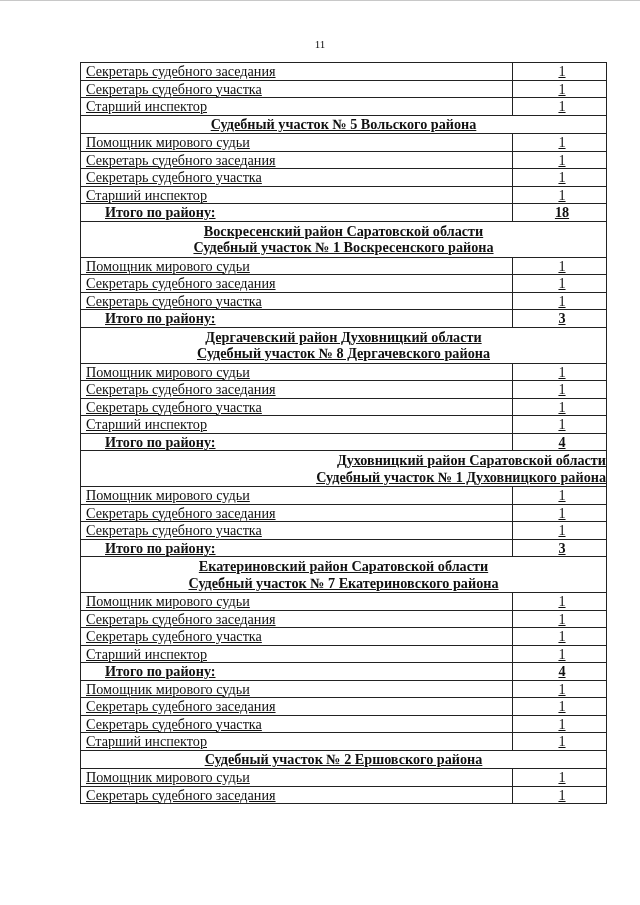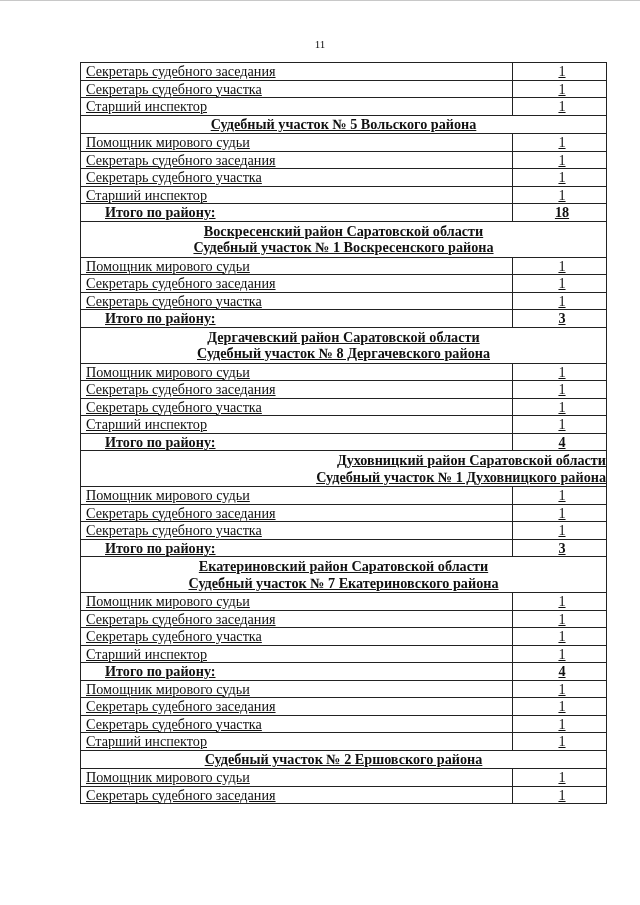--- a/index.html
+++ b/index.html
@@ -77,21 +77,21 @@
       <tr class="item">
         <td class="pos">Секретарь судебного участка</td>
         <td class="qty">1</td>
       </tr>
       <tr class="total">
         <td class="pos">Итого по району:</td>
         <td class="qty">3</td>
       </tr>
       <tr class="section">
         <td colspan="2" style="height: 35px;">
-          <div>Дергачевский район Саратовской области</div>
+          <div>Дергачевский район Духовницкий области</div>
           <div>Судебный участок № 8 Дергачевского района</div>
         </td>
       </tr>
       <tr class="item">
         <td class="pos">Помощник мирового судьи</td>
         <td class="qty">1</td>
       </tr>
       <tr class="item">
         <td class="pos">Секретарь судебного заседания</td>
         <td class="qty">1</td>

